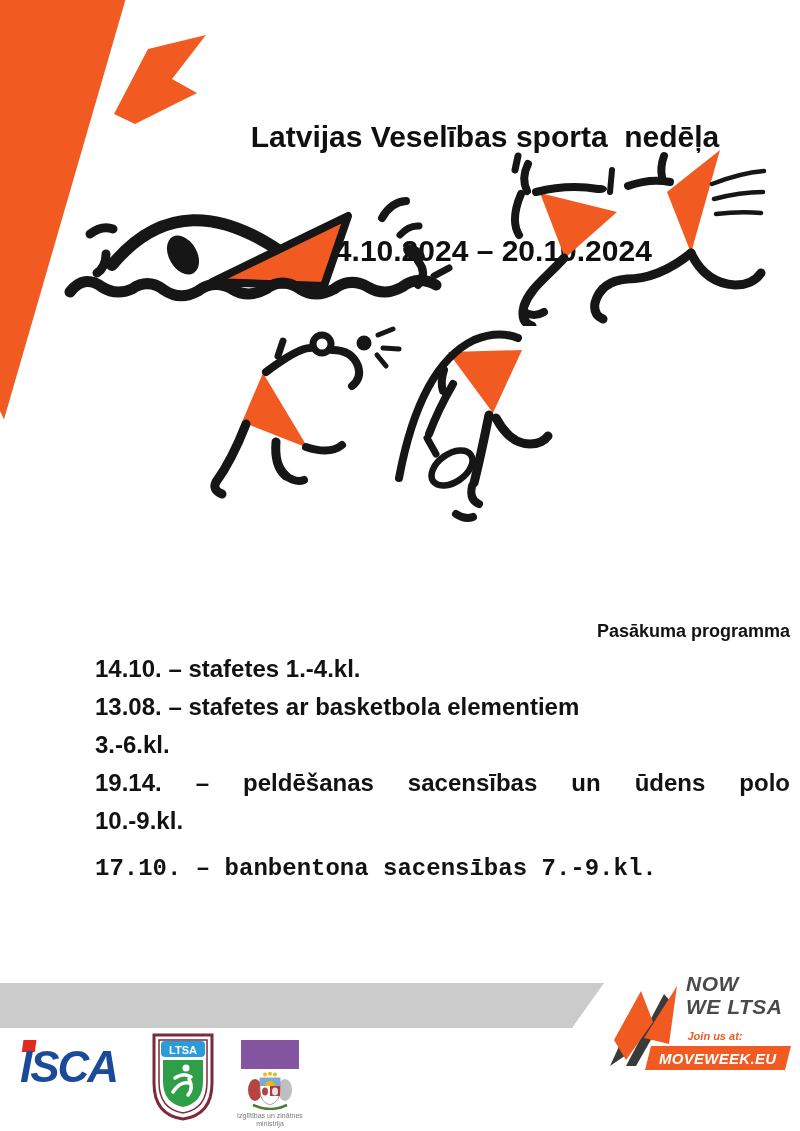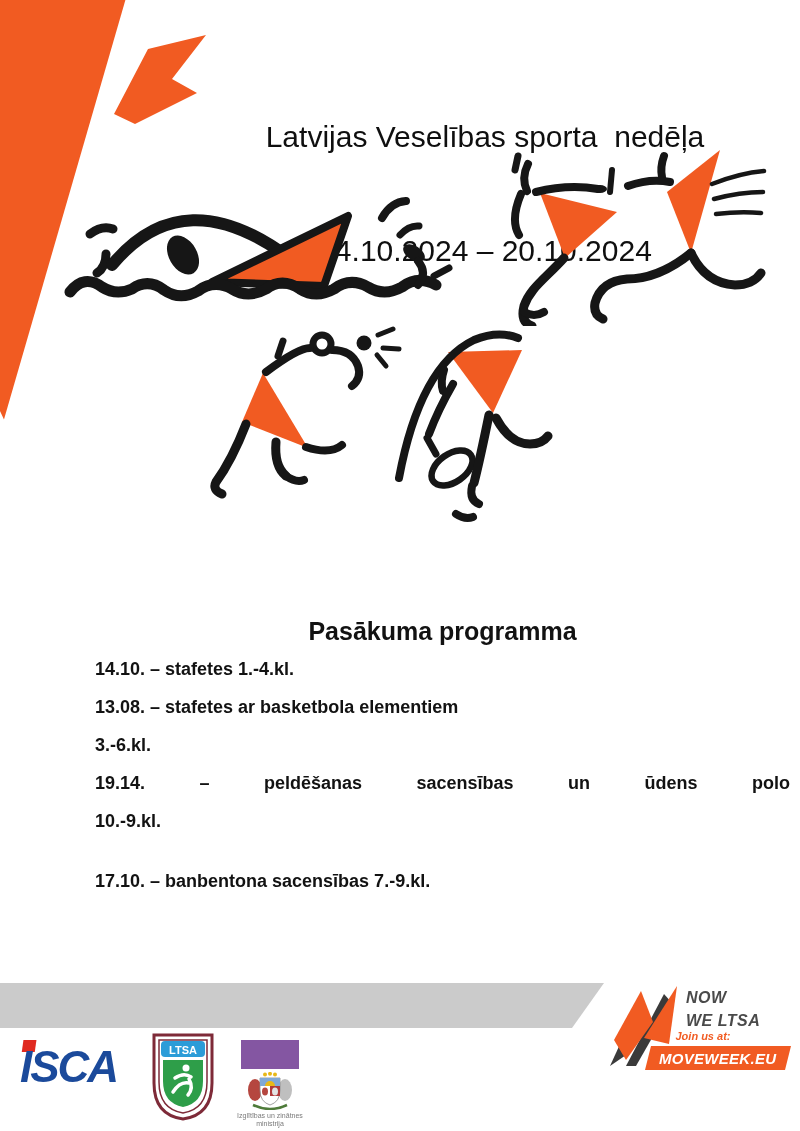--- a/index.html
+++ b/index.html
@@ -10,55 +10,55 @@
   }
   
   .orange-wedge {
     position:absolute; left:0; top:0; width:132px; height:428px;
     background:#F15B22;
     clip-path:polygon(0 0, 95% 0, 3% 98%, 0 96%);
   }
   
   .title-block {
     position:absolute; left:170px; top:42px; width:630px;
-    text-align:center; font-weight:normal; font-size:30px; line-height:38px;
+    text-align:center; font-weight:bold; font-size:30px; line-height:38px;
     letter-spacing:0px; color:#0f0f0f; white-space:pre-wrap;
   }
   .top-logo { position:absolute; left:102px; top:32px; }
   
   .illus { position:absolute; }
   .ill-swimmer { left:62px;  top:168px; }
   .ill-runners { left:488px; top:140px; }
   .ill-players { left:206px; top:326px; }
   
   .program { position:absolute; left:95px; top:612px; width:695px; }
   .program .heading {
-    text-align:center; font-weight:bold; font-size:25px; line-height:38px;
-  }
-  .entry { font-weight:bold; font-size:18px; line-height:38px; }
+    text-align:right; font-weight:bold; font-size:18px; line-height:38px;
+  }
+  .entry { font-weight:bold; font-size:24px; line-height:38px; }
   .entry .just {
     display:block; text-align:justify; text-align-last:justify;
   }
-  .entry-last { margin-top:22px; }
+  .entry-last { margin-top:10px;font-family:Liberation Mono, monospace; }
   
   .gray-band {
     position:absolute; left:0; top:983px; width:604px; height:45px;
     background:#CBCBCB;
     clip-path:polygon(0 0, 100% 0, calc(100% - 32px) 100%, 0 100%);
   }
   
   .nwm { position:absolute; left:606px; top:972px; width:190px; height:110px; }
   .nwm-arrow { position:absolute; left:0; top:6px; }
   .nwm-words {
-    position:absolute; left:80px; top:14px; color:#4A4A4A;
-    font-weight:bold; font-style:italic; font-size:16px; line-height:23px;
+    position:absolute; left:80px; top:0; color:#4A4A4A;
+    font-weight:bold; font-style:italic; font-size:21px; line-height:23px;
     letter-spacing:0.5px; white-space:nowrap;
   }
   .nwm-join {
-    position:absolute; left:32px; top:58px; width:130px; text-align:center;
+    position:absolute; left:44px; top:58px; width:130px; text-align:center;
     color:#F15B22; font-weight:bold; font-style:italic; font-size:11px;
   }
   .nwm-box {
     position:absolute; left:42px; top:74px; width:140px; height:24px;
     background:#F15B22; transform:skewX(-14deg);
     display:flex; align-items:center; justify-content:center;
   }
   .nwm-box span {
     transform:skewX(14deg); color:#ffffff; font-weight:bold;
     font-style:italic; font-size:15px; letter-spacing:0.3px;

